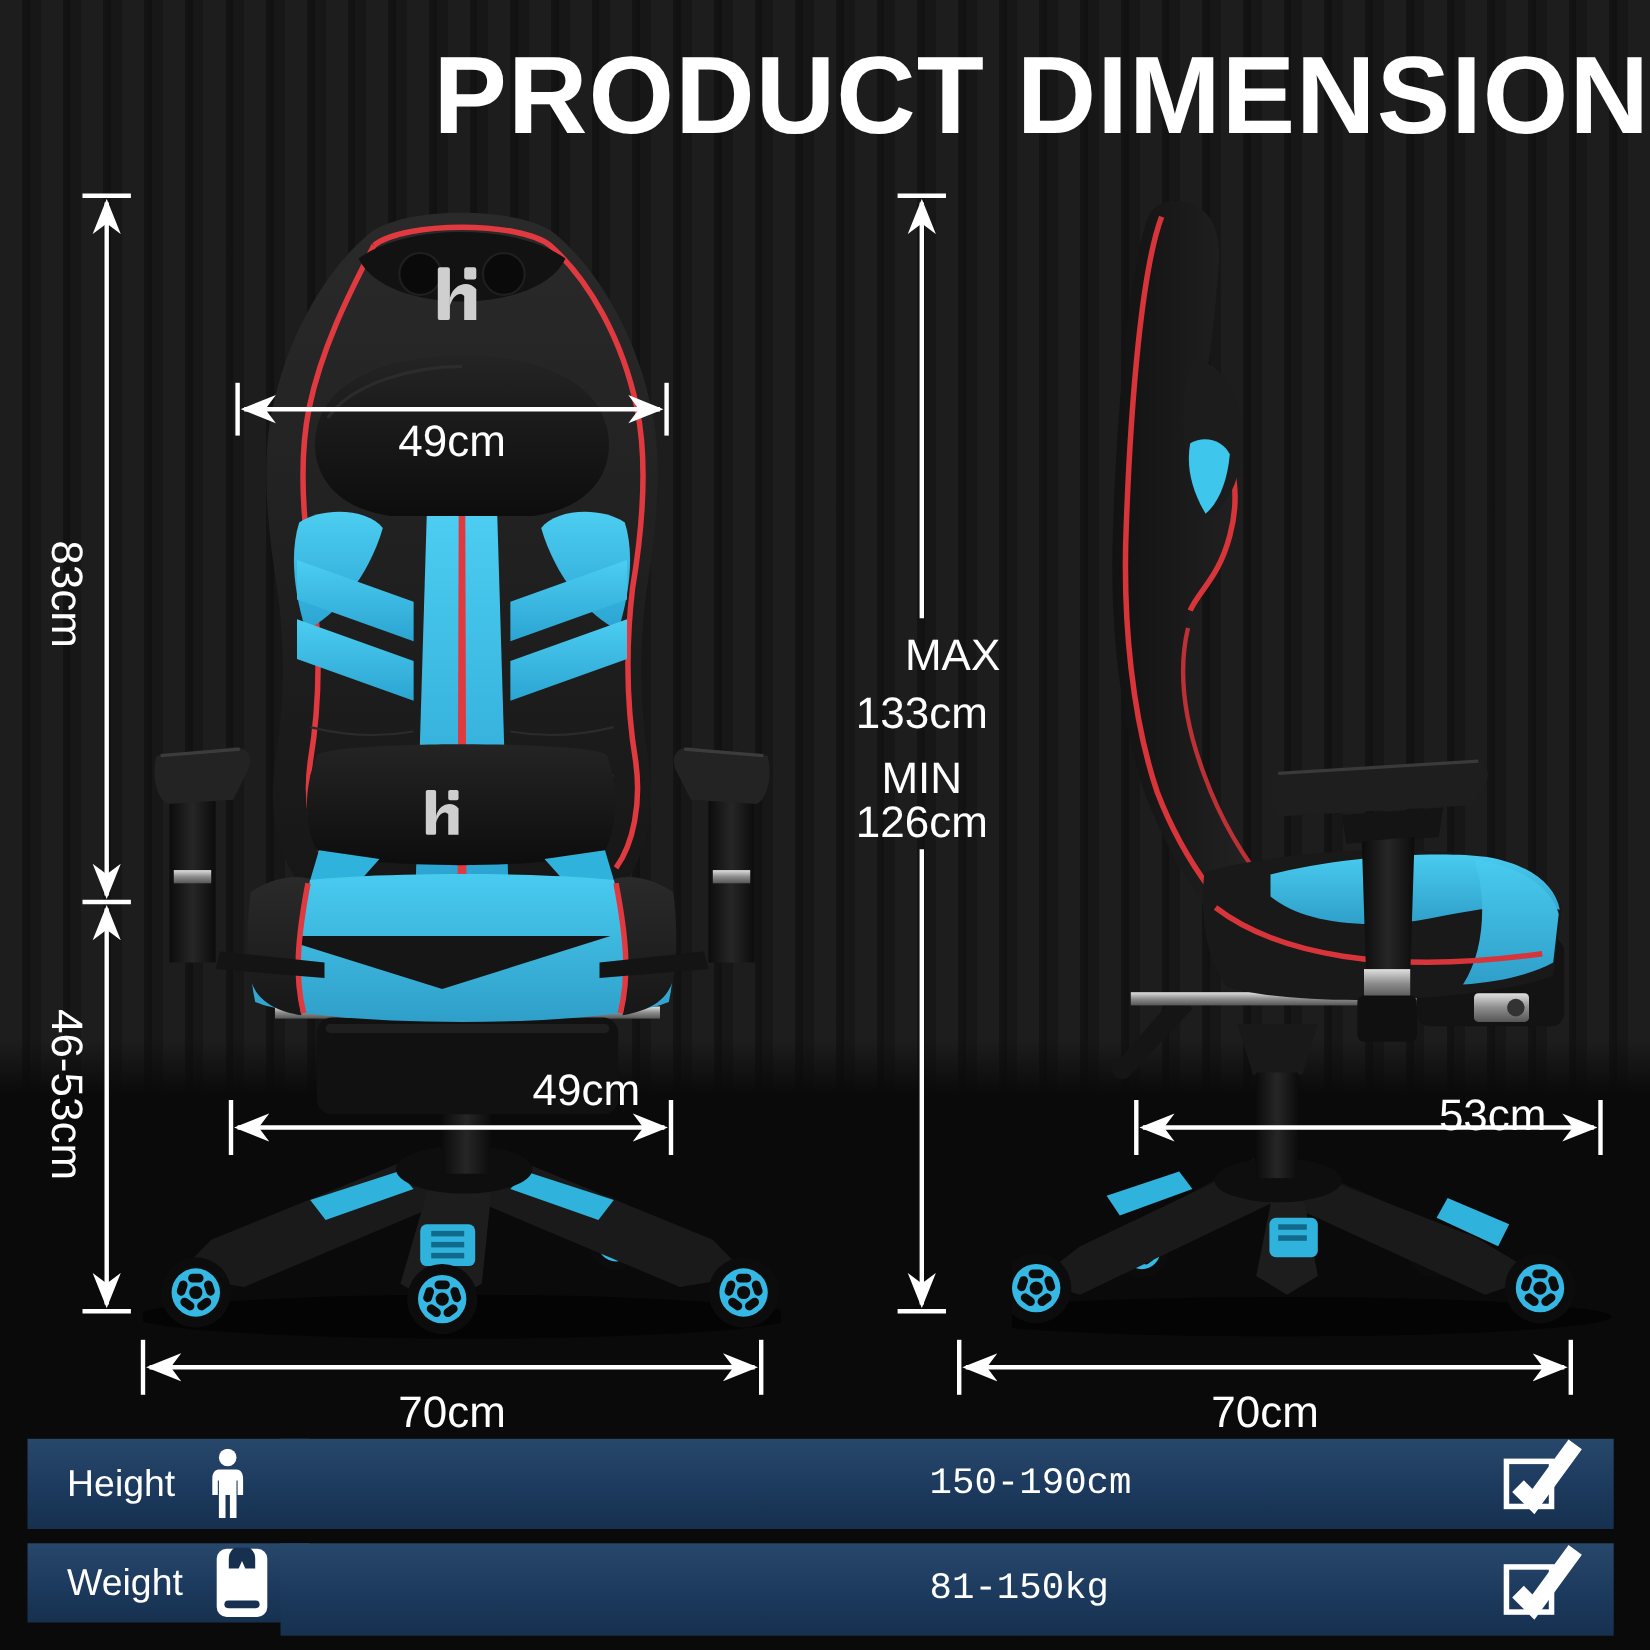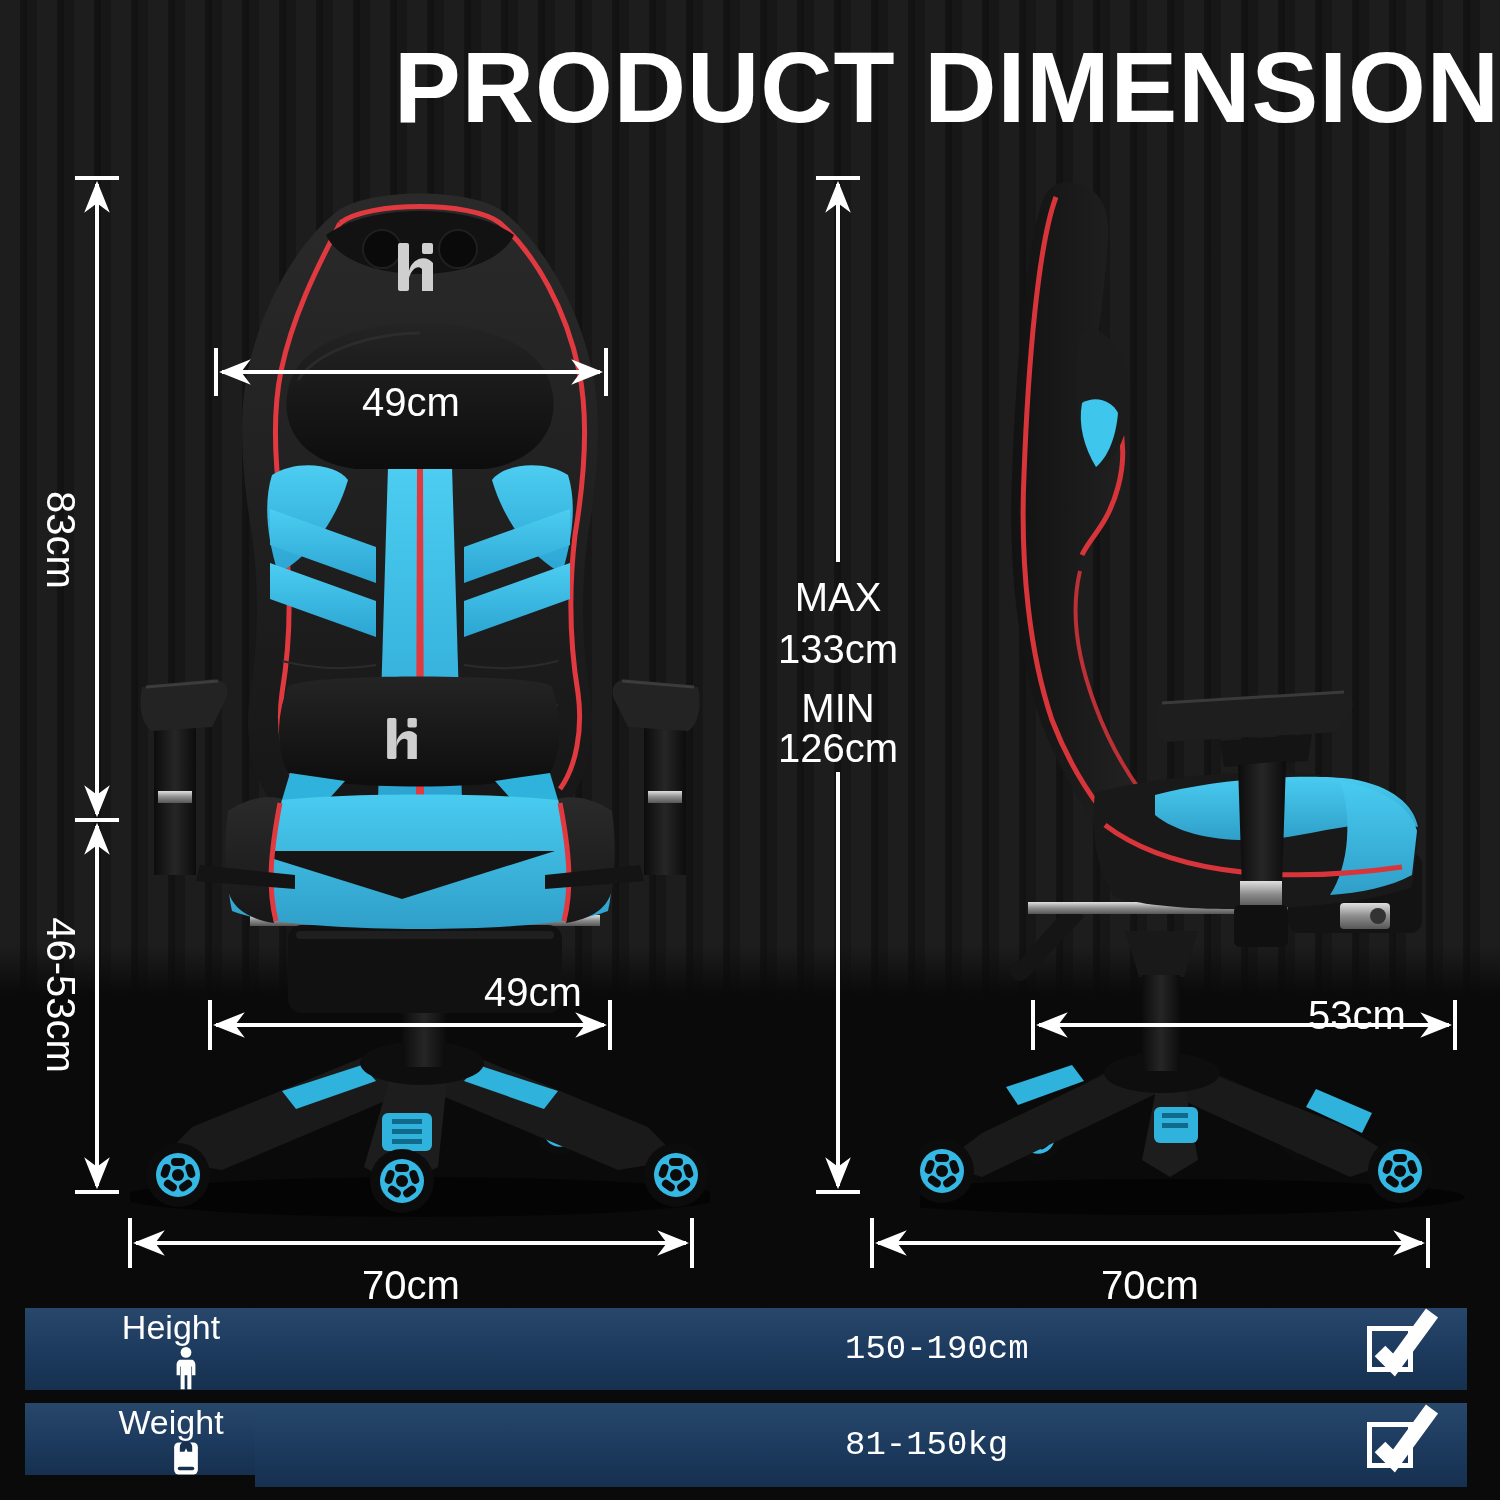--- a/index.html
+++ b/index.html
@@ -23,21 +23,21 @@
   .dim-label{
     position:absolute;font-size:40px;font-weight:400;color:#fff;white-space:nowrap;
     transform:translate(-50%,-50%);
   }
   .dim-label.vert{transform:translate(-50%,-50%) rotate(90deg);}
   .spec-table{position:absolute;left:0;top:0;}
   .cell{
     position:absolute;background:linear-gradient(180deg,#27476b 0%,#1c3a5d 55%,#16304f 100%);
     display:flex;align-items:center;
   }
-  .cell-cat{padding-left:36px;flex-direction:column;}
+  .cell-cat{padding-left:36px;}
   .cat-label{font-size:34px;color:#fff;}
   .cat-icon{margin-left:30px;}
   .spec-label{position:absolute;left:154px;top:50%;transform:translateY(-50%);font-size:34px;color:#fff;}
   .spec-value{position:absolute;left:590px;top:50%;transform:translateY(-50%);font-size:34px;color:#fff;font-family:Liberation Mono, monospace;}
   .checkbox{position:absolute;left:1112px;top:50%;transform:translateY(-50%);width:46px;height:46px;
     border:5px solid #fff;box-sizing:border-box;}
   .checkbox svg{position:absolute;left:-6px;top:-26px;overflow:visible;}
 </style>
 </head>
 <body>
@@ -311,21 +311,21 @@
       <line x1="1428" y1="1218" x2="1428" y2="1268"></line>
     </g>
   </svg>
 
   <div class="dim-label vert" style="left:60px;top:540px;">83cm</div>
   <div class="dim-label vert" style="left:60px;top:995px;">46-53cm</div>
   <div class="dim-label" style="left:411px;top:402px;">49cm</div>
   <div class="dim-label" style="left:533px;top:992px;">49cm</div>
   <div class="dim-label" style="left:411px;top:1285px;">70cm</div>
 
-  <div class="dim-label" style="left:838px;top:597px;">MAX</div>
+  <div class="dim-label" style="left:866px;top:597px;">MAX</div>
   <div class="dim-label" style="left:838px;top:637px;margin-top:12px;">133cm</div>
   <div class="dim-label" style="left:838px;top:708px;">MIN</div>
   <div class="dim-label" style="left:838px;top:748px;">126cm</div>
   <div class="dim-label" style="left:1337px;top:1015px;margin-left:20px;">53cm</div>
   <div class="dim-label" style="left:1150px;top:1285px;">70cm</div>
 
   <div class="spec-table">
 
     <div class="cell cell-cat" style="left:25px;top:1308px;width:220px;height:82px;">
       <span class="cat-label">Height</span>

